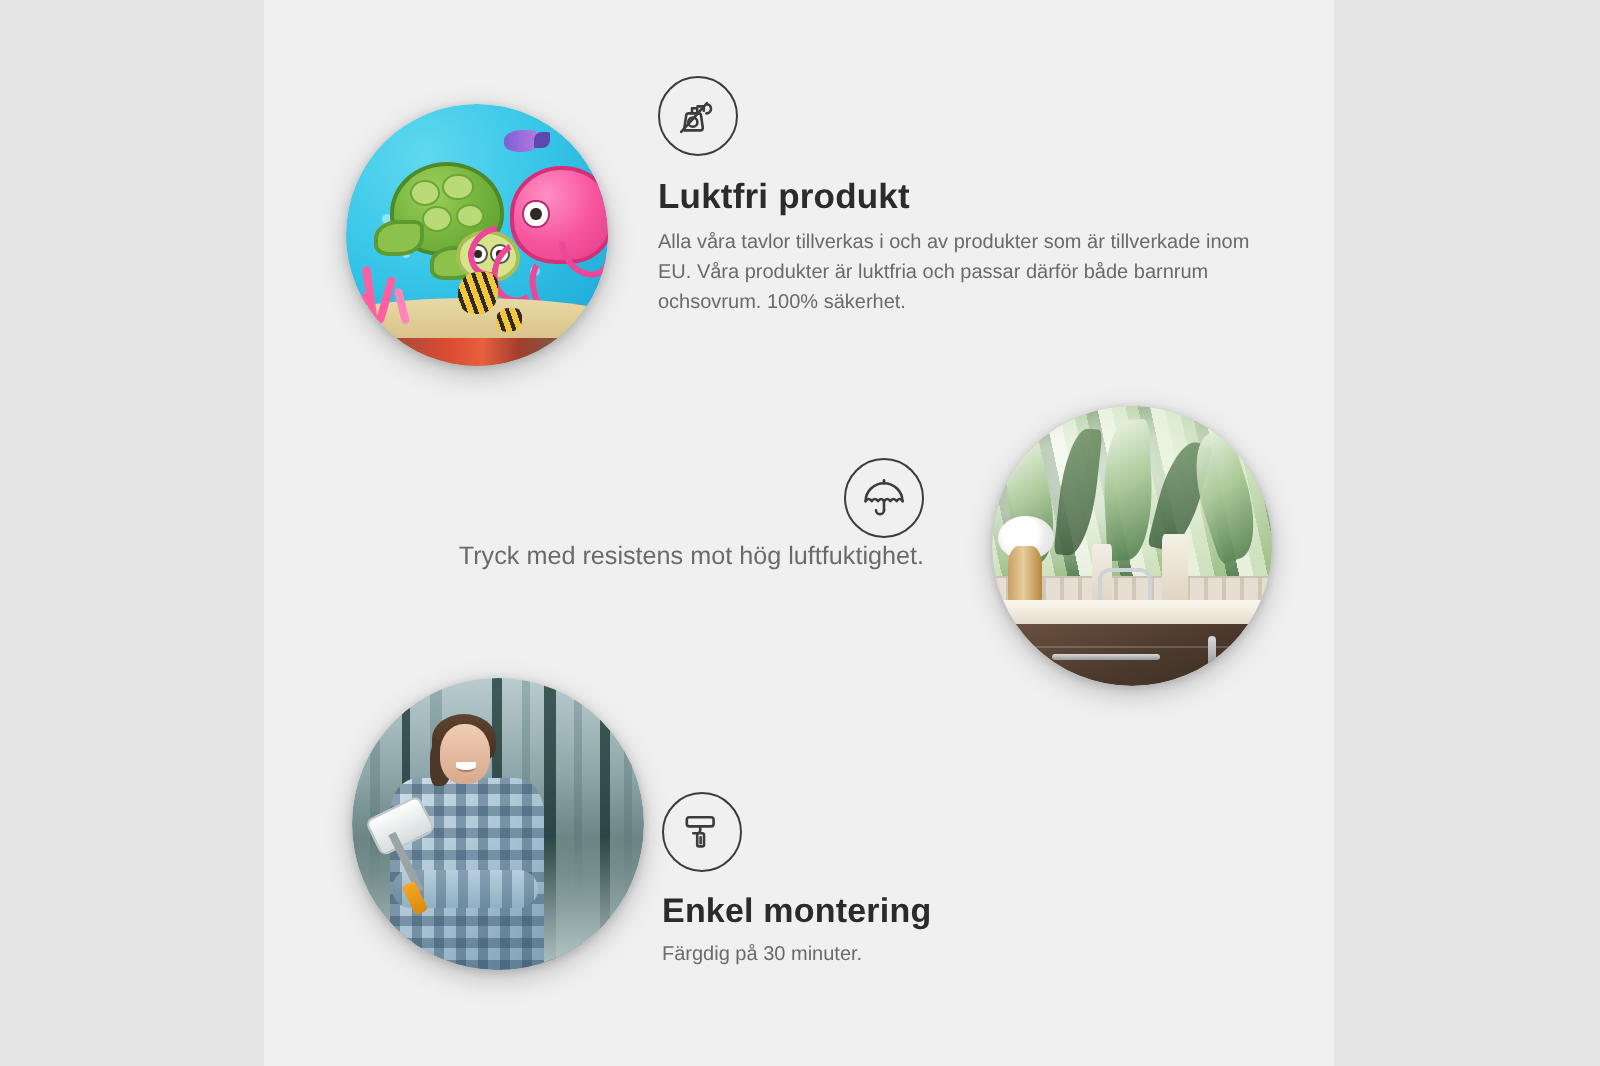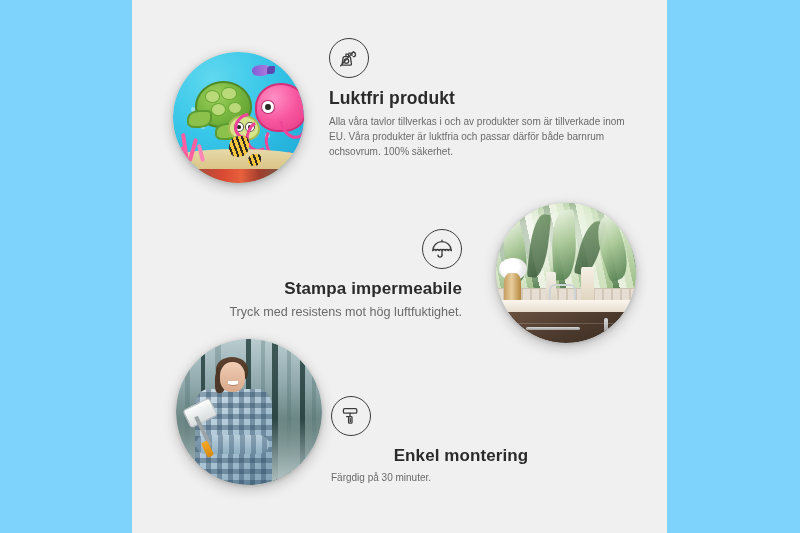--- a/index.html
+++ b/index.html
@@ -10,21 +10,21 @@
   body {
     font-family: "Liberation Sans", sans-serif;
     -webkit-font-smoothing: antialiased;
   }
 
   #stage {
     position: relative;
     width: 800px;
     height: 533px;
     overflow: hidden;
-    background: #7dd3fc;
+    background: #e5e5e5;
   }
 
   
   .panel {
     position: absolute;
     left: 132px;
     top: 0;
     width: 535px;
     height: 533px;
     background: #f0f0f0;
@@ -290,21 +290,21 @@
   #feature-odourless .feat-title { margin-top: 10px; }
 
   
   #feature-waterproof { left: 200px; top: 229px; width: 262px; text-align: right; }
   #feature-waterproof .icon-wrap { display: flex; justify-content: flex-end; }
   #feature-waterproof .feat-title { font-size: 17px; margin-top: 9px; }
   #feature-waterproof .feat-body { font-size: 12.6px; }
 
   
   #feature-assembly { left: 331px; top: 396px; width: 260px; }
-  #feature-assembly .feat-title { font-size: 17px; margin-top: 9px; text-align: center; }
+  #feature-assembly .feat-title { font-size: 17px; margin-top: 9px; }
 </style>
 </head>
 <body>
 
 <div id="stage">
 
   <div class="panel"></div>
 
   <div class="disc" id="disc-sea">
     <div class="inner">
@@ -436,21 +436,20 @@
       <div class="icon-circle">
         <svg width="26" height="26" viewBox="0 0 26 26" fill="none" stroke="#3c3c3c" stroke-width="1.3" stroke-linecap="round" stroke-linejoin="round">
           <path d="M3.8 14.6c0-5 4.1-9 9.2-9s9.2 4 9.2 9"></path>
           <path d="M3.8 14.6c.9-1.5 2.2-1.5 3.1 0 .9-1.5 2.2-1.5 3.1 0 .9-1.5 2.2-1.5 3.1 0 .9-1.5 2.2-1.5 3.1 0 .9-1.5 2.2-1.5 3.1 0 .9-1.5 2.2-1.5 3.1 0"></path>
           <line x1="13" y1="14.6" x2="13" y2="19.1"></line>
           <path d="M13 19.1c0 1.2-.9 2-2 2s-2-.8-2-2"></path>
           <line x1="13" y1="5.6" x2="13" y2="4.1"></line>
         </svg>
       </div>
     </div>
-    <div class="feat-title">Stampa impermeabile</div>
     <p class="feat-body">Tryck med resistens mot hög luftfuktighet.</p>
   </div>
 
   <div class="feature" id="feature-assembly">
     <div class="icon-wrap">
       <div class="icon-circle">
         <svg width="26" height="26" viewBox="0 0 26 26" fill="none" stroke="#3c3c3c" stroke-width="1.3" stroke-linecap="round" stroke-linejoin="round">
           <rect x="5.4" y="5.6" width="13.4" height="4.6" rx="1.3"></rect>
           <path d="M12.1 10.2v2.1c0 .7-.6 1.3-1.3 1.3H8.6"></path>
           <rect x="10.6" y="13.6" width="3.4" height="6.6" rx=".8"></rect>

